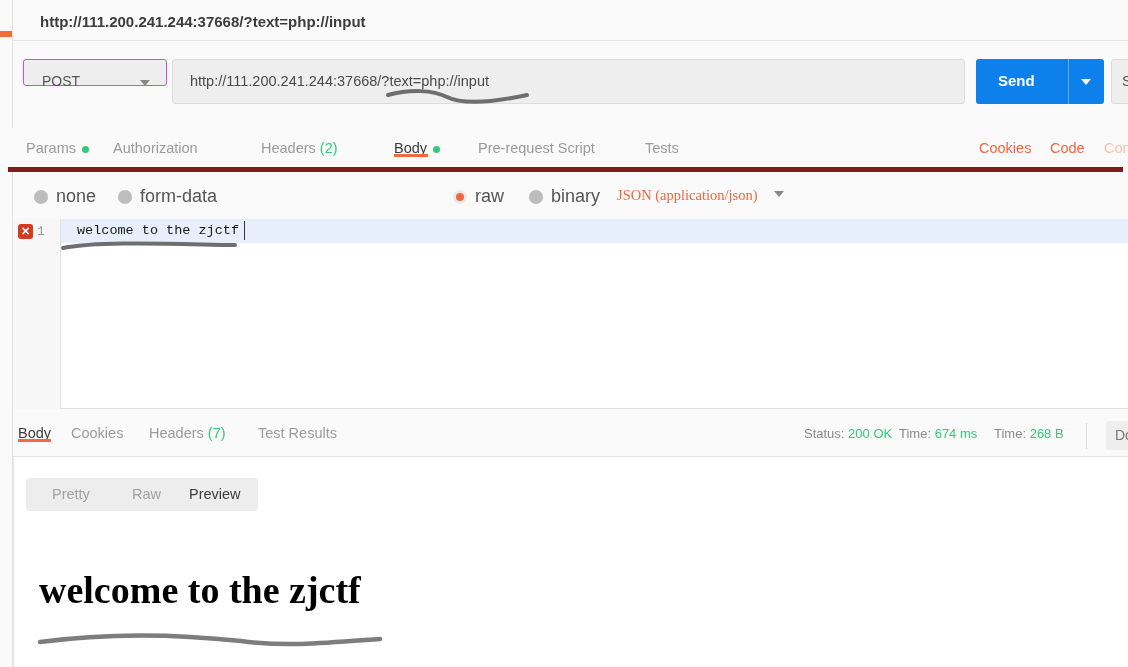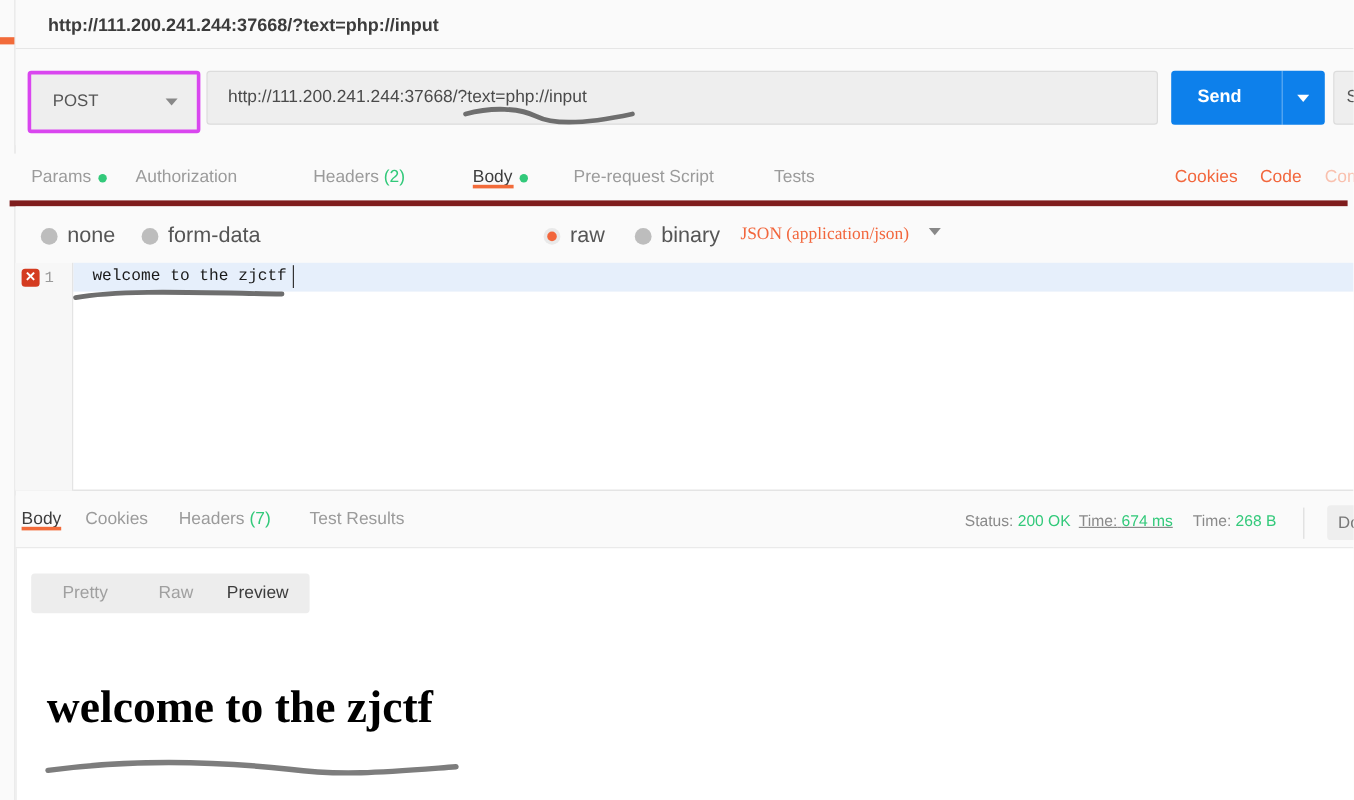--- a/index.html
+++ b/index.html
@@ -28,22 +28,22 @@
   }
   .tab-title {
     position: absolute; left: 27px; top: 13px;
     font-size: 15px; font-weight: bold; color: #3c3c3c;
     white-space: nowrap;
   }
 
   
   .url-row { position: absolute; left: 13px; top: 41px; width: 1115px; height: 80px; background: #fafafa; }
   .method-select {
-    position: absolute; left: 10px; top: 18px; width: 144px; height: 52px;
-    background: #eeeeee; border: 3px solid #d946ef; border-radius: 3px;
+    position: absolute; left: 10px; top: 18px; width: 144px; height: 27px;
+    background: #eeeeee; border: 1px solid #d946ef; border-radius: 3px;
     cursor: pointer;
   }
   .method-label {
     position: absolute; left: 18px; top: 13px; font-size: 14px; color: #555;
   }
   .caret-down {
     position: absolute; width: 0; height: 0;
     border-left: 5px solid transparent; border-right: 5px solid transparent;
     border-top: 6px solid #888;
   }
@@ -276,21 +276,21 @@
   <div class="resp-header">
     <div class="resp-tab active" id="pt0" style="left: 5px;">Body<span class="tab-underline" style="width: 33px;"></span></div>
     <div class="resp-tab" id="pt1" style="left: 58px;">Cookies</div>
     <div class="resp-tab" id="pt2" style="left: 136px;">Headers<span class="count-green"> (7)</span></div>
     <div class="resp-tab" id="pt3" style="left: 245px;">Test Results</div>
 
     <div class="meta" style="left:775px;margin-left:16px;">
       <span>Status:</span>
       <span class="meta-val">200 OK</span>
     </div>
-    <div class="meta" style="left:886px;text-decoration:underline;">
+    <div class="meta" style="left:886px;">
       <span>Time:</span>
       <span class="meta-val">674 ms</span>
     </div>
     <div class="meta" style="left:981px;">
       <span>Time:</span>
       <span class="meta-val">268 B</span>
     </div>
     <div class="meta-divider"></div>
     <div class="download-btn">
       <span class="download-label">Download</span>

